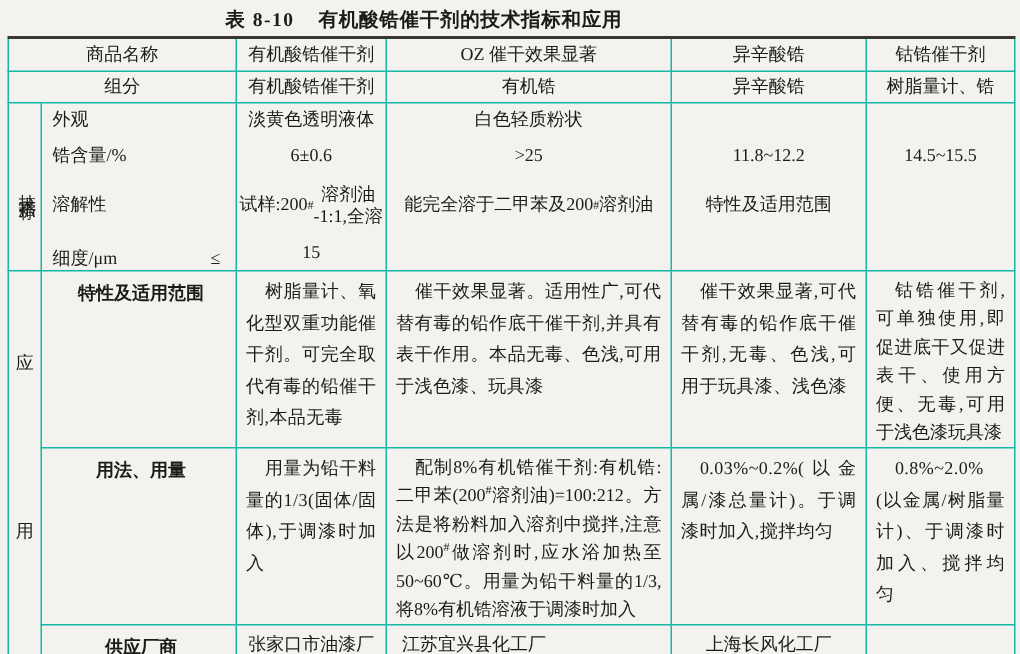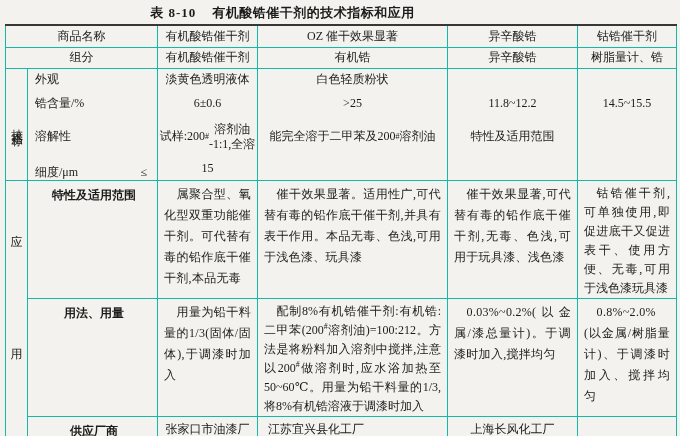--- a/index.html
+++ b/index.html
@@ -128,21 +128,21 @@
       </td>
     </tr>
 
     <tr style="height:112px">
       <td class="strip" rowspan="3">
         <div class="appchar">应</div>
         <div class="appchar">用</div>
         <div class="appfill"></div>
       </td>
       <td class="rowlabel">特性及适用范围</td>
-      <td class="para">属聚合型、氧化型双重功能催干剂。可代替有毒的铅作底干催干剂,本品无毒</td>
+      <td class="para">树脂量计、氧化型双重功能催干剂。可完全取代有毒的铅催干剂,本品无毒</td>
       <td class="para">催干效果显著。适用性广,可代替有毒的铅作底干催干剂,并具有表干作用。本品无毒、色浅,可用于浅色漆、玩具漆</td>
       <td class="para">催干效果显著,可代替有毒的铅作底干催干剂,无毒、色浅,可用于玩具漆、浅色漆</td>
       <td class="para para-sm">钴锆催干剂,可单独使用,即促进底干又促进表干、使用方便、无毒,可用于浅色漆玩具漆</td>
     </tr>
 
     <tr style="height:112px">
       <td class="rowlabel">用法、用量</td>
       <td class="para">用量为铅干料量的1/3(固体/固体),于调漆时加入</td>
       <td class="para para-sm">配制8%有机锆催干剂:有机锆:二甲苯(200<sup>#</sup>溶剂油)=100:212。方法是将粉料加入溶剂中搅拌,注意以200<sup>#</sup>做溶剂时,应水浴加热至50~60℃。用量为铅干料量的1/3,将8%有机锆溶液于调漆时加入</td>
       <td class="para">0.03%~0.2%(以金属/漆总量计)。于调漆时加入,搅拌均匀</td>

